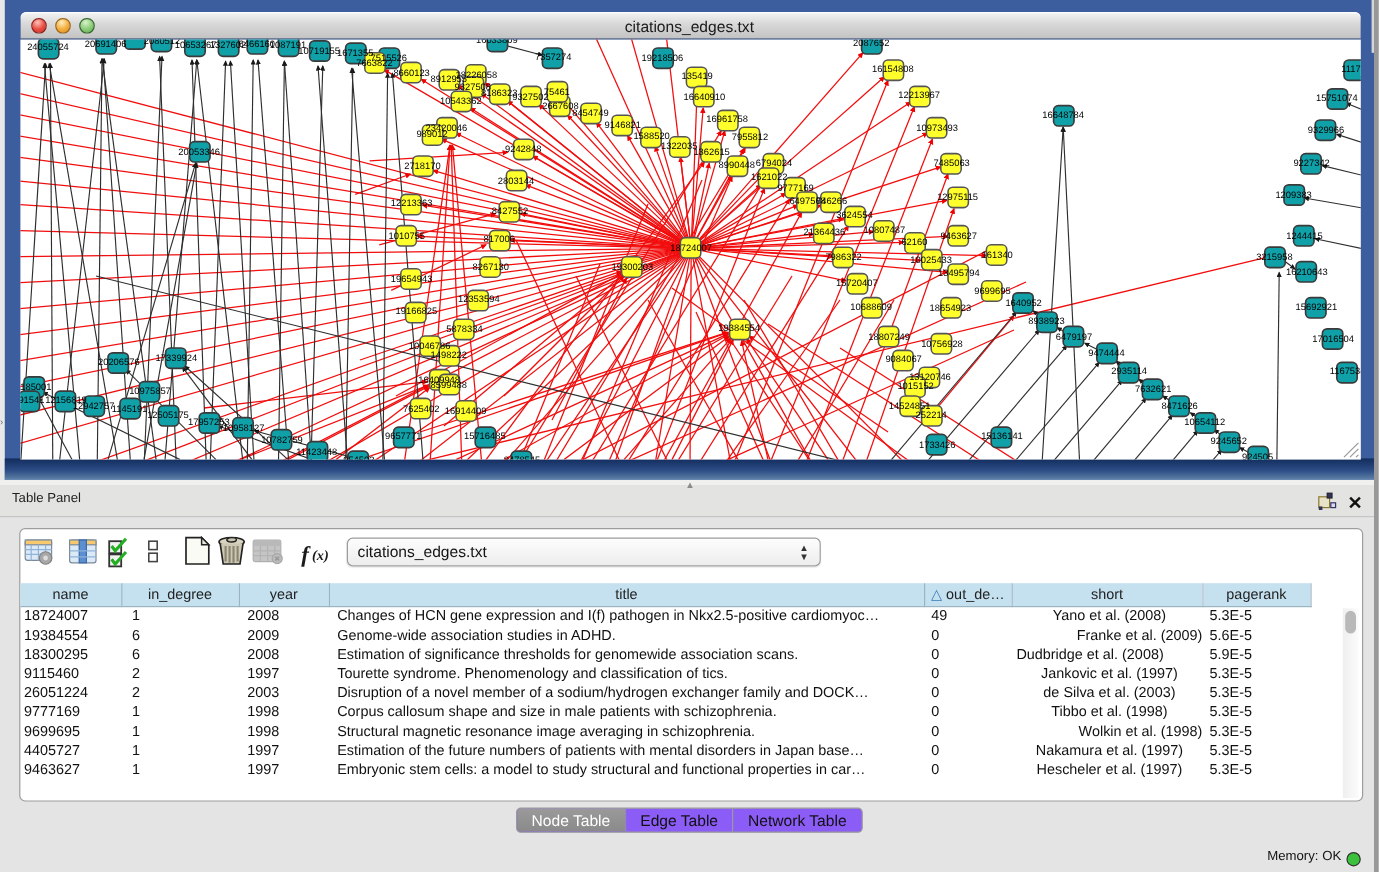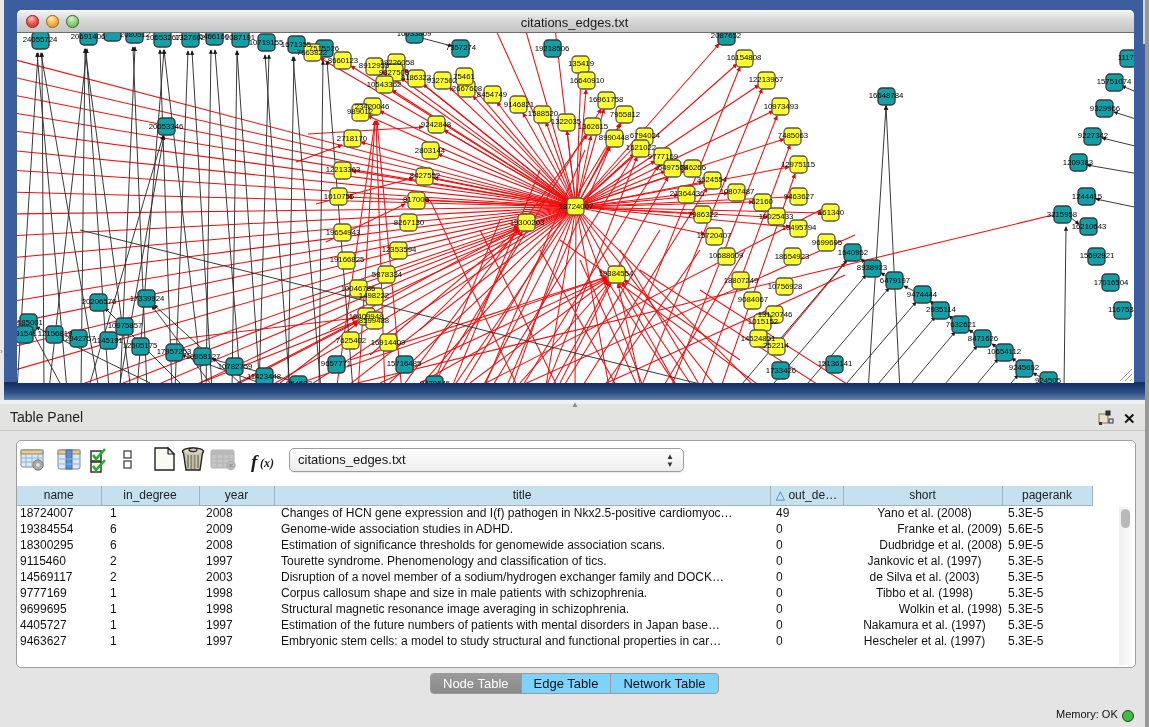--- a/index.html
+++ b/index.html
@@ -8,31 +8,31 @@
 .lstrip{position:absolute;left:0;top:0;width:4px;height:400px;background:#e8e8e8}
 .rstrip{position:absolute;left:1145px;top:0;width:4px;height:727px;background:#989898}
 .rstriptop{position:absolute;left:1143px;top:0;width:6px;height:44px;background:#d6d6d6}
 .titlebar{position:absolute;left:17px;top:10px;width:1117px;height:23px;border-radius:5px 5px 0 0;background:linear-gradient(#f5f5f5,#d8d8d8 45%,#c3c3c3);border-bottom:1px solid #6e6e6e;box-shadow:inset 0 1px 0 #fdfdfd}
 .tl{position:absolute;top:15px;width:12px;height:12px;border-radius:50%}
 .title{position:absolute;top:15px;left:0;width:100%;text-align:center;font-size:13px;font-weight:normal;color:#1a1a1a}
 .gwin{position:absolute;left:17px;top:33px;width:1117px;height:350px;background:#fff}
 .grip{position:absolute;left:1118px;top:368px;width:15px;height:14px}
 .tp{position:absolute;left:0;top:400px;width:1145px;height:327px;background:#e4e4e4}
 .tphead{position:absolute;left:0;top:400px;width:1145px;height:31px;background:linear-gradient(#f0f0ef 0 13%,#e3e3e1 13% 100%);border-bottom:1px solid #c6c6c4}
-.tptitle{position:absolute;left:10px;top:409px;font-size:14px;color:#222}
+.tptitle{position:absolute;left:10px;top:409px;font-size:11px;color:#222}
 .caret{position:absolute;left:571px;top:400px;font-size:8px;color:#8a8a8a}
 .xbtn{position:absolute;left:1123px;top:410px;font-size:15px;font-weight:bold;color:#111}
 .panel{position:absolute;left:16px;top:440px;width:1120px;height:228px;background:#fff;border:1px solid #9d9d9d;border-radius:5px}
 .toolrow{position:absolute;left:16px;top:444px;height:34px}
 .combo{position:absolute;left:289px;top:448px;width:395px;height:24px;border:1px solid #9c9c9c;border-radius:5px;background:linear-gradient(#fdfdfd,#ededed);font-size:13px;color:#151515;line-height:22px;padding-left:8px;box-shadow:0 1px 1px rgba(0,0,0,0.08)}
 .combo .ar{position:absolute;right:9px;top:4px;font-size:8px;color:#333;line-height:8px}
 table.t{position:absolute;left:17px;top:486px;border-collapse:collapse;font-size:12px;color:#111;table-layout:fixed}
 table.t th{background:#c5e1f0;font-weight:normal;border-right:1px solid #9ab4c2;border-bottom:1px solid #9ab4c2;height:19px;font-size:12px;color:#222;overflow:hidden;white-space:nowrap}
 table.t td{height:16px;padding:0 0 0 4px;overflow:hidden;white-space:nowrap}
-.tabs{position:absolute;left:430px;top:673px;height:21px;display:flex;border:1px solid #9a9a9a;border-radius:4px;background:#7dd3fc;font-size:13px}
+.tabs{position:absolute;left:430px;top:673px;height:21px;display:flex;border:1px solid #9a9a9a;border-radius:4px;background:#8b5cf6;font-size:13px}
 .tab{padding:2px 12px 0;border-right:1px solid #9a9a9a;color:#111}
 .tab.sel{background:linear-gradient(#9a9a9a,#8a8a8a);color:#fff;border-radius:3px 0 0 3px}
 .tab:last-child{border-right:none}
 .mem{position:absolute;left:1056px;top:708px;font-size:11px;color:#111}
 .memdot{position:absolute;left:1122px;top:710px;width:12px;height:12px;border-radius:50%;background:#3cc13c;border:1.5px solid #333}
 .tscroll{position:absolute;left:1119px;top:507px;width:13px;height:158px;background:linear-gradient(90deg,#efefef,#fbfbfb)}
 .tthumb{position:absolute;left:1121px;top:509px;width:9px;height:19px;border-radius:5px;background:#b9b9b9}
 </style></head><body>
 <div class="lstrip"></div>
 <div style="position:absolute;left:0px;top:347px;width:5px;height:9px;color:#777;font-size:8px;line-height:9px">›</div>
@@ -635,34 +635,34 @@
         <td style="padding-left:6px">0</td>
         <td style="text-align:right">Franke et al. (2009)</td>
         <td style="padding-left:6px">5.6E-5</td>
       </tr>
       <tr>
         <td style="padding-left:3px">18300295</td>
         <td style="padding-left:9px">6</td>
         <td style="padding-left:7px">2008</td>
         <td style="padding-left:7px">Estimation of significance thresholds for genomewide association scans.</td>
         <td style="padding-left:6px">0</td>
-        <td style="text-align:right">Dudbridge et al. (2008)</td>
+        <td style="text-align:left">Dudbridge et al. (2008)</td>
         <td style="padding-left:6px">5.9E-5</td>
       </tr>
       <tr>
         <td style="padding-left:3px">9115460</td>
         <td style="padding-left:9px">2</td>
         <td style="padding-left:7px">1997</td>
         <td style="padding-left:7px">Tourette syndrome. Phenomenology and classification of tics.</td>
         <td style="padding-left:6px">0</td>
         <td style="text-align:center">Jankovic et al. (1997)</td>
         <td style="padding-left:6px">5.3E-5</td>
       </tr>
       <tr>
-        <td style="padding-left:3px">14569117</td>
+        <td style="padding-left:3px">26051224</td>
         <td style="padding-left:9px">2</td>
         <td style="padding-left:7px">2003</td>
         <td style="padding-left:7px">Disruption of a novel member of a sodium/hydrogen exchanger family and DOCK…</td>
         <td style="padding-left:6px">0</td>
         <td style="text-align:center">de Silva et al. (2003)</td>
         <td style="padding-left:6px">5.3E-5</td>
       </tr>
       <tr>
         <td style="padding-left:3px">9777169</td>
         <td style="padding-left:9px">1</td>

